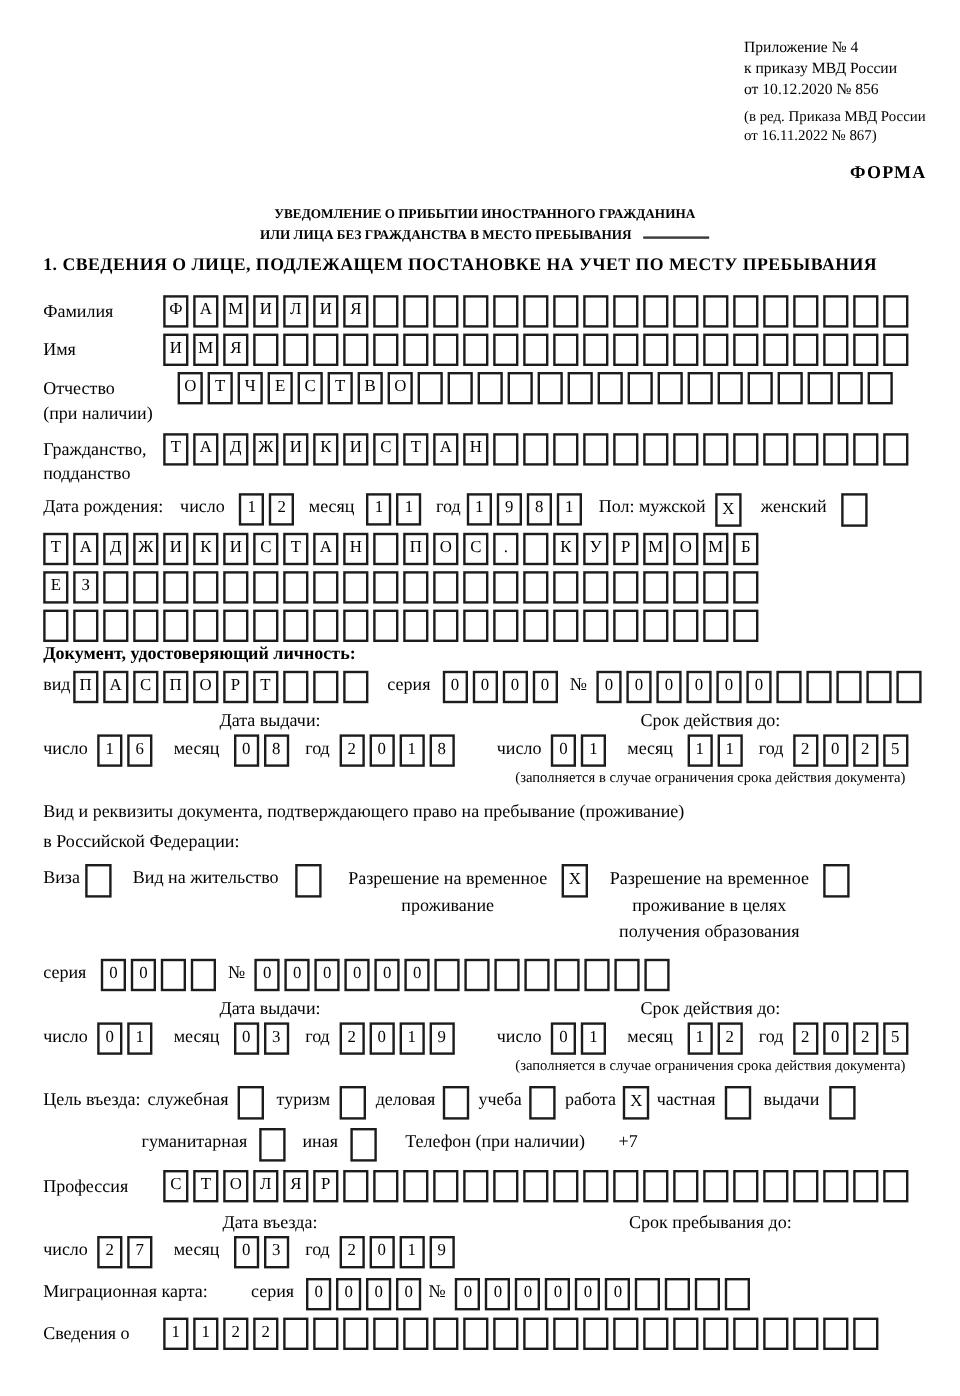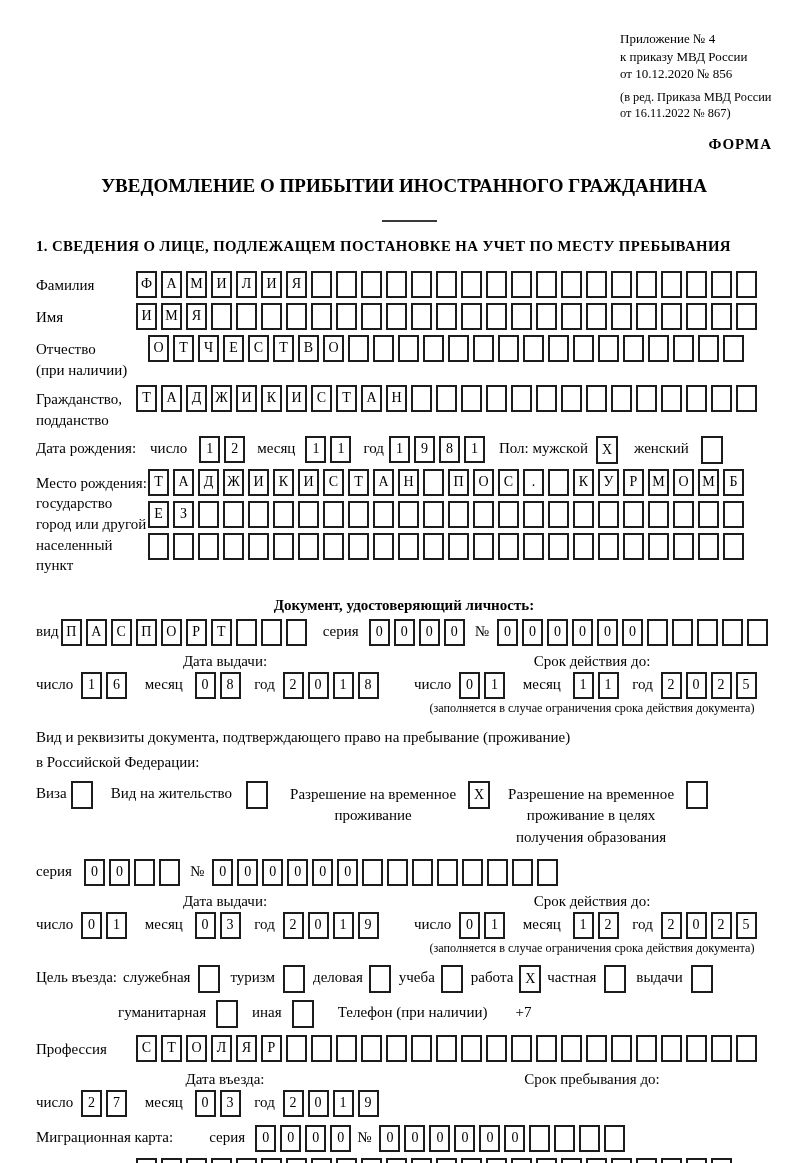--- a/index.html
+++ b/index.html
@@ -2,35 +2,35 @@
 <html><head>
 <meta charset="utf-8">
 <style>
   html,body{margin:0;padding:0;}
   body{width:800px;height:1163px;overflow:hidden;background:#fff;color:#000;
        font-family:"Liberation Serif","DejaVu Serif",serif;font-size:15px;}
   .page{box-sizing:border-box;width:800px;height:1163px;padding:30px 28px 0 36px;}
   .annex{margin-left:584px;font-size:13px;line-height:1.35;white-space:nowrap;}
   .annex .sub{font-size:12.4px;margin-top:6px;}
   .forma{text-align:right;font-weight:bold;font-size:15px;letter-spacing:1px;margin-top:14px;}
-  .title{text-align:center;font-weight:bold;font-size:19px;margin-top:18px;line-height:1.55;}
+  .title{text-align:center;font-weight:bold;font-size:11px;margin-top:18px;line-height:1.55;}
   .blank{display:inline-block;width:55px;border-bottom:2px solid #3a3a3a;margin-left:10px;}
   .sec1{font-weight:bold;font-size:14.8px;letter-spacing:.4px;margin-top:8px;}
   .frow{display:flex;align-items:flex-start;margin-top:5px;}
   .lblcol{flex:0 0 100px;padding-top:4px;line-height:1.38;}
   .lblcol.w112{flex-basis:112px;}
   .cells{white-space:nowrap;}
   .cell{display:inline-block;box-sizing:border-box;width:21px;height:27px;border:2px solid #1c1c1c;
         margin-right:4px;text-align:center;font-size:14px;line-height:22px;vertical-align:top;
         background:#fff;}
   .cb{display:inline-block;box-sizing:border-box;width:22px;height:28px;border:2px solid #1c1c1c;
       text-align:center;line-height:24px;font-size:14px;vertical-align:top;background:#fff;}
   .inline{align-items:flex-start;}
   .ilbl{display:inline-block;padding-top:4px;}
-  .subhead{text-align:center;font-weight:bold;font-size:15px;margin-top:21px;}
+  .subhead{text-align:left;font-weight:bold;font-size:15px;margin-top:2px;}
   .dates-row{display:flex;margin-top:7px;}
   .dg-left{width:378px;}
   .dg-right{width:356px;}
   .datehead{text-align:center;font-size:15px;}
   .datefields{margin-top:2px;white-space:nowrap;}
   .note{font-size:12.2px;text-align:center;margin-top:2px;white-space:nowrap;}
   .para{margin-top:9px;line-height:1.65;}
   .opt{display:flex;align-items:flex-start;}
   .optxt{text-align:center;line-height:1.45;}
   .mrow{display:flex;align-items:flex-start;margin-top:6px;}
@@ -48,21 +48,21 @@
       <div>(в ред. Приказа МВД России</div>
       <div>от 16.11.2022 № 867)</div>
     </div>
   </div>
 
   <div class="forma">ФОРМА</div>
 
   <div class="title">
     <div>УВЕДОМЛЕНИЕ О ПРИБЫТИИ ИНОСТРАННОГО ГРАЖДАНИНА</div>
     <div>
-      <span class="blank"></span>
+      <span>ИЛИ ЛИЦА БЕЗ ГРАЖДАНСТВА В МЕСТО ПРЕБЫВАНИЯ</span><span class="blank"></span>
     </div>
   </div>
 
   <div class="sec1">1. СВЕДЕНИЯ О ЛИЦЕ, ПОДЛЕЖАЩЕМ ПОСТАНОВКЕ НА УЧЕТ ПО МЕСТУ ПРЕБЫВАНИЯ</div>
 
   <div class="frow" style="margin-top:16px;">
     <div class="lblcol">Фамилия</div>
     <div class="cells"><span class="cell">Ф</span><span class="cell">А</span><span class="cell">М</span><span class="cell">И</span><span class="cell">Л</span><span class="cell">И</span><span class="cell">Я</span><span class="cell"></span><span class="cell"></span><span class="cell"></span><span class="cell"></span><span class="cell"></span><span class="cell"></span><span class="cell"></span><span class="cell"></span><span class="cell"></span><span class="cell"></span><span class="cell"></span><span class="cell"></span><span class="cell"></span><span class="cell"></span><span class="cell"></span><span class="cell"></span><span class="cell"></span><span class="cell"></span></div>
   </div>
 
@@ -95,26 +95,20 @@
     <span class="cells"><span class="cell">1</span><span class="cell">1</span></span>
     <span class="ilbl" style="margin:0 5px 0 8px">год</span>
     <span class="cells"><span class="cell">1</span><span class="cell">9</span><span class="cell">8</span><span class="cell">1</span></span>
     <span class="ilbl" style="margin:0 8px 0 10px">Пол: мужской</span>
     <span class="cb">X</span>
     <span class="ilbl" style="margin:0 12px 0 16px">женский</span>
     <span class="cb"></span>
   </div>
 
   <div class="frow">
-    <div class="lblcol w112">
-      <div>Место рождения:</div>
-      <div>государство</div>
-      <div>город или другой</div>
-      <div>населенный пункт</div>
-    </div>
     <div>
       <div class="cells" style="margin-bottom:5px"><span class="cell">Т</span><span class="cell">А</span><span class="cell">Д</span><span class="cell">Ж</span><span class="cell">И</span><span class="cell">К</span><span class="cell">И</span><span class="cell">С</span><span class="cell">Т</span><span class="cell">А</span><span class="cell">Н</span><span class="cell"></span><span class="cell">П</span><span class="cell">О</span><span class="cell">С</span><span class="cell">.</span><span class="cell"></span><span class="cell">К</span><span class="cell">У</span><span class="cell">Р</span><span class="cell">М</span><span class="cell">О</span><span class="cell">М</span><span class="cell">Б</span></div>
       <div class="cells" style="margin-bottom:5px"><span class="cell">Е</span><span class="cell">З</span><span class="cell"></span><span class="cell"></span><span class="cell"></span><span class="cell"></span><span class="cell"></span><span class="cell"></span><span class="cell"></span><span class="cell"></span><span class="cell"></span><span class="cell"></span><span class="cell"></span><span class="cell"></span><span class="cell"></span><span class="cell"></span><span class="cell"></span><span class="cell"></span><span class="cell"></span><span class="cell"></span><span class="cell"></span><span class="cell"></span><span class="cell"></span><span class="cell"></span></div>
       <div class="cells"><span class="cell"></span><span class="cell"></span><span class="cell"></span><span class="cell"></span><span class="cell"></span><span class="cell"></span><span class="cell"></span><span class="cell"></span><span class="cell"></span><span class="cell"></span><span class="cell"></span><span class="cell"></span><span class="cell"></span><span class="cell"></span><span class="cell"></span><span class="cell"></span><span class="cell"></span><span class="cell"></span><span class="cell"></span><span class="cell"></span><span class="cell"></span><span class="cell"></span><span class="cell"></span><span class="cell"></span></div>
     </div>
   </div>
 
   <div class="subhead">Документ, удостоверяющий личность:</div>
 
   <div class="frow inline">

